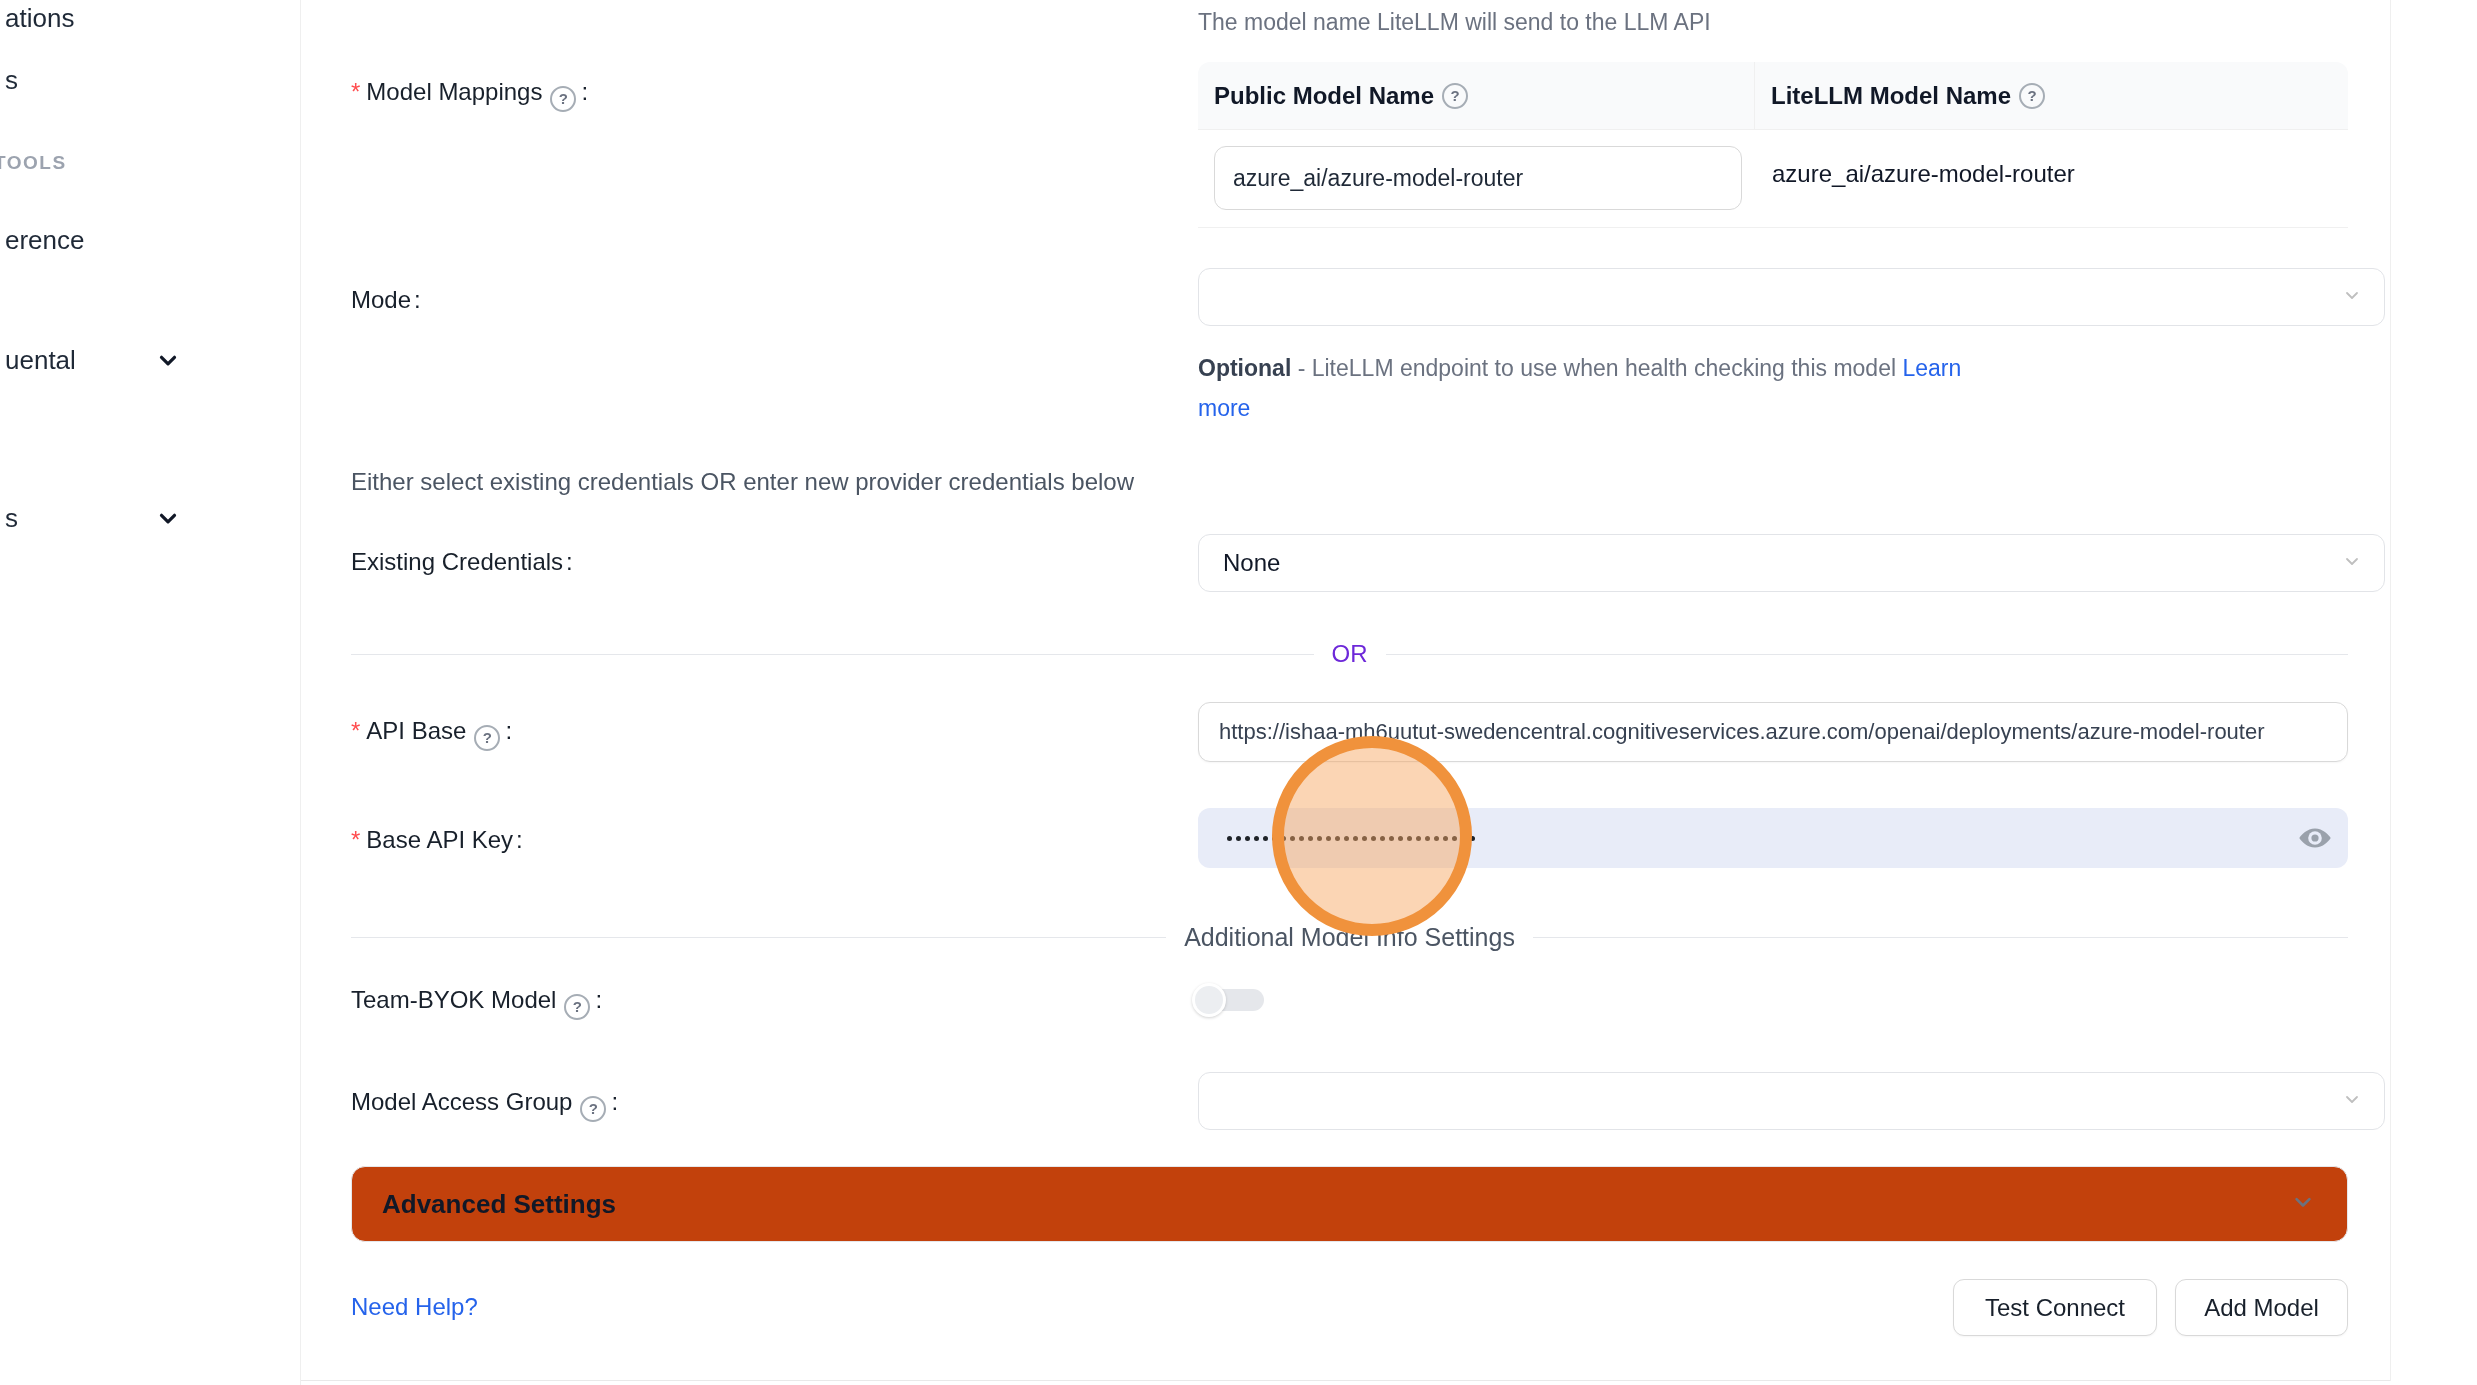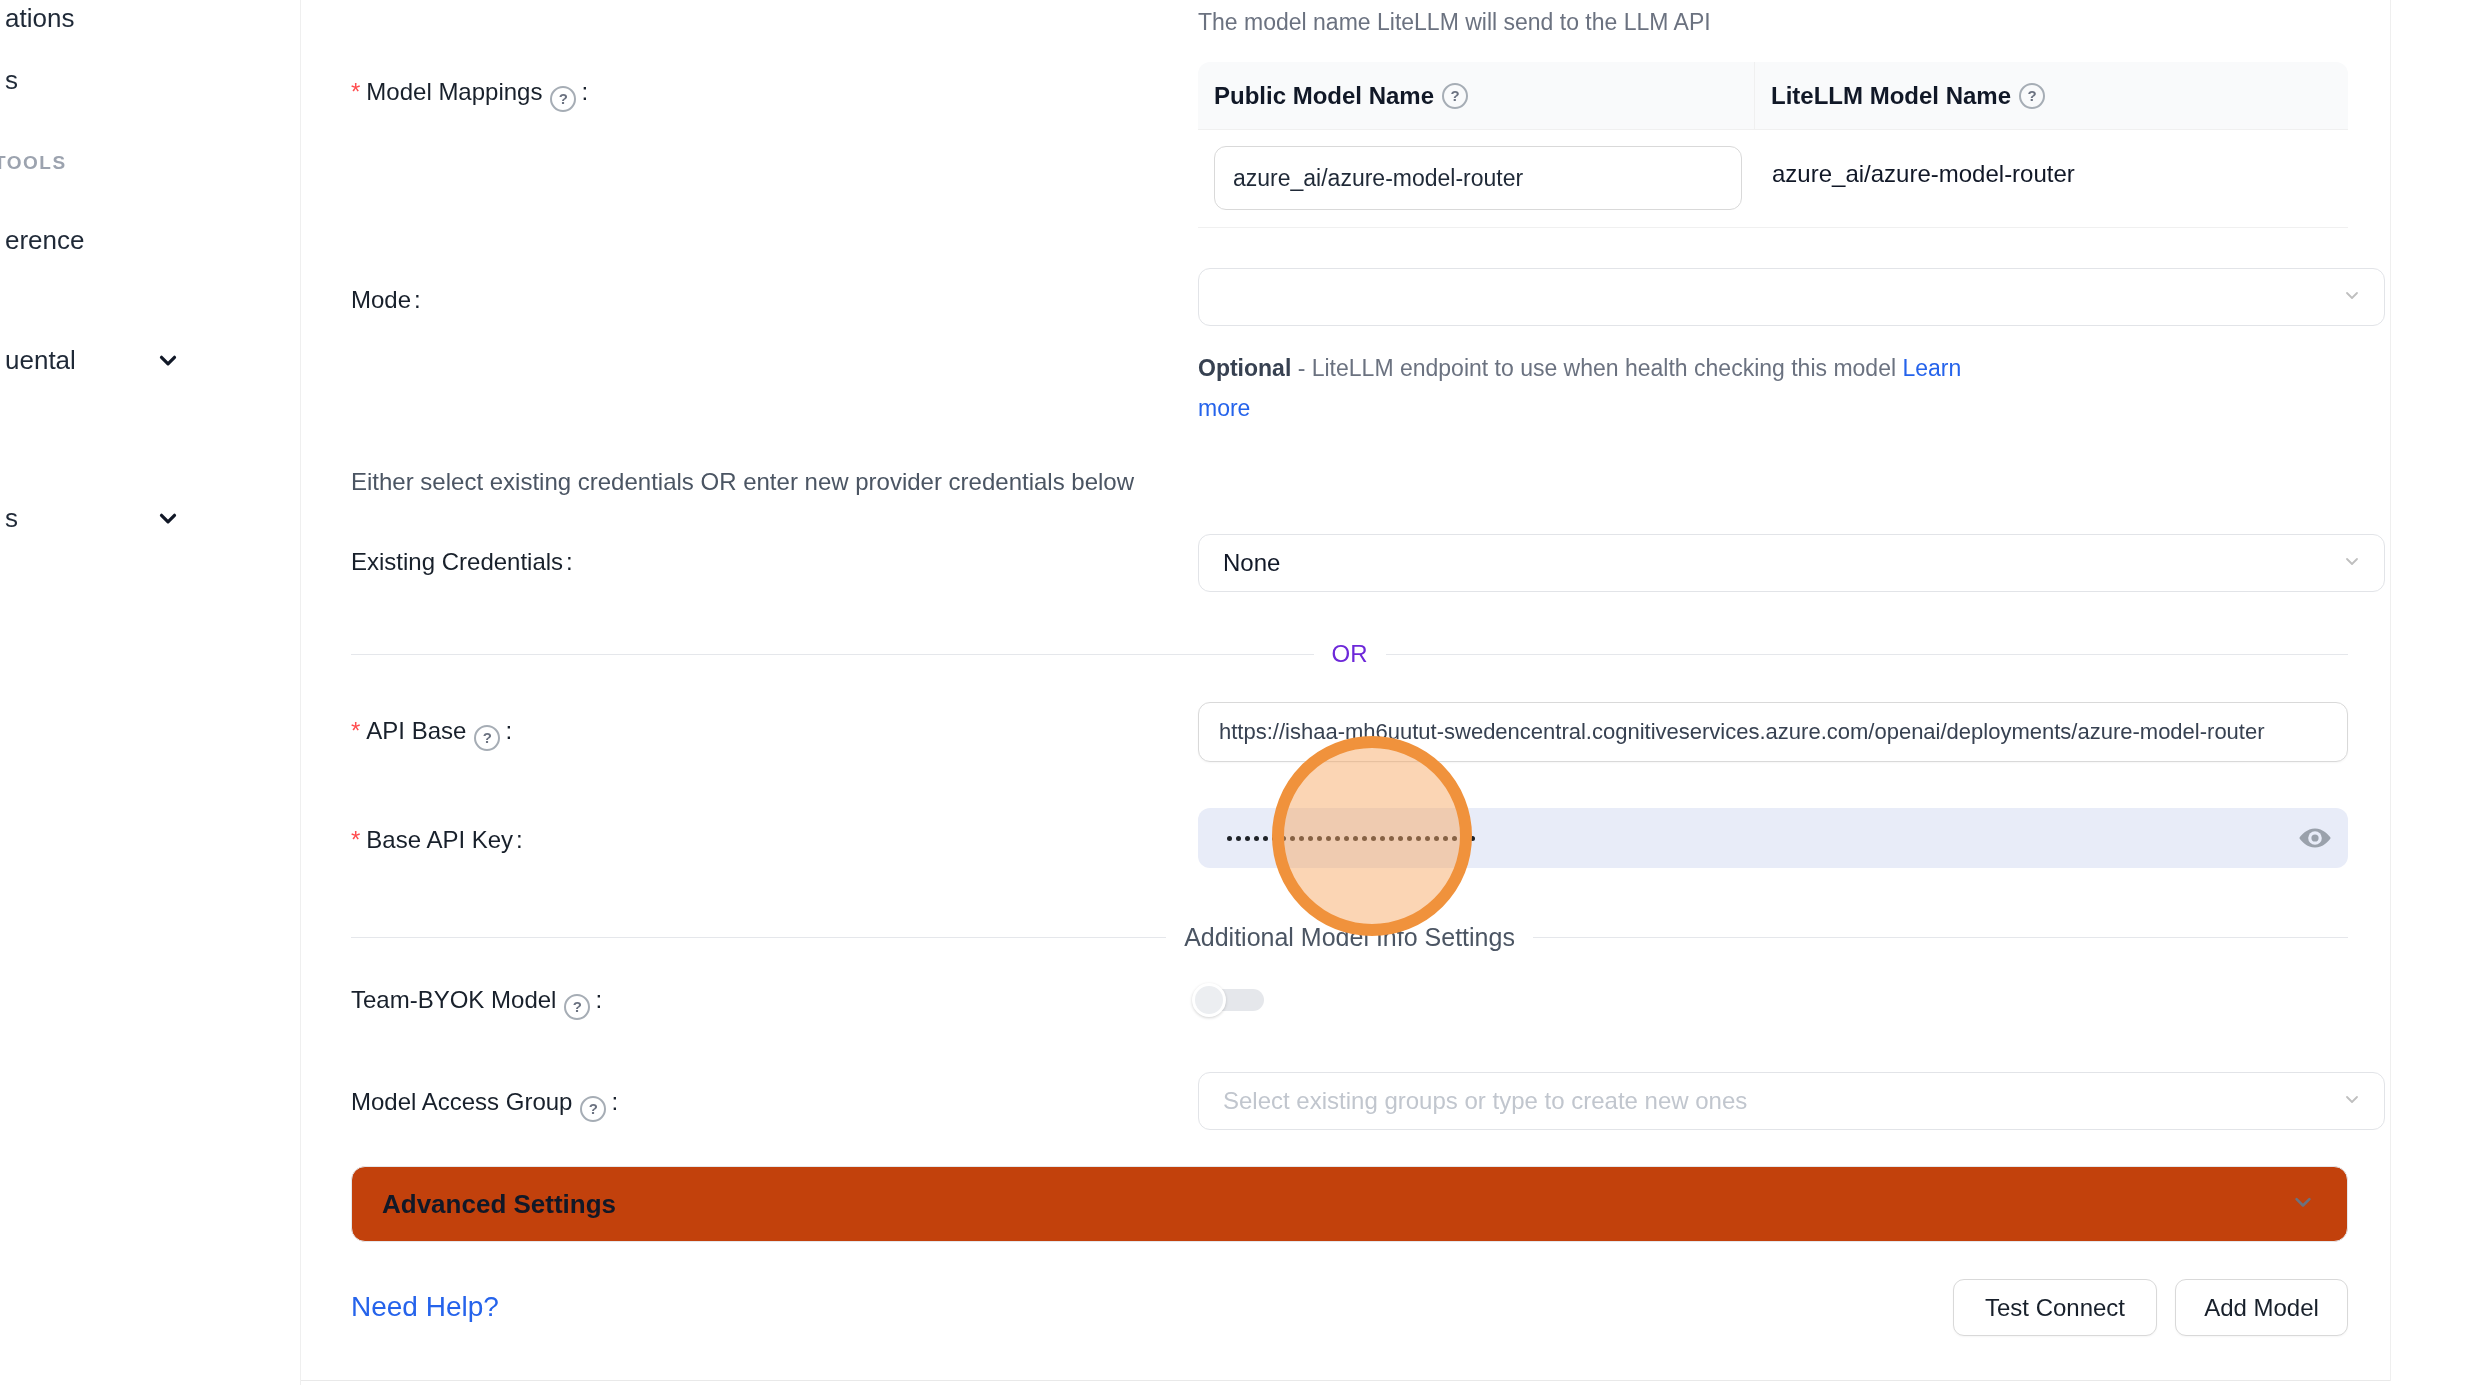--- a/index.html
+++ b/index.html
@@ -85,21 +85,21 @@
                display:flex; align-items:center; padding:12px 30px; cursor:pointer; background:#c2410c; }
   .adv-title { font-size:26px; font-weight:700; color:#111827; }
   .adv-panel .chev { margin-left:auto; }
 
   
   .btn { position:absolute; top:1279px; height:57px; background:#fff; border:1px solid #d9d9d9; border-radius:11px;
          display:flex; align-items:center; justify-content:center; font-size:24px; color:#18202b;
          box-shadow:0 1px 2px rgba(0,0,0,.04); cursor:pointer; font-family:"Liberation Sans",sans-serif; }
   .btn-test { left:1953px; width:204px; }
   .btn-add  { left:2175px; width:173px; }
-  .need-help{ left:351px; top:1290px; font-size:28px; line-height:34px; }
+  .need-help{ left:351px; top:1290px; font-size:24px; line-height:34px; }
 
   .gray-b { color:#374151; font-weight:700; }
 </style>
 </head>
 <body>
 
 <div class="abs sidebar">
   <div class="side-item" style="top:1px"><span>ations</span></div>
   <div class="side-item" style="top:63px"><span>s</span></div>
   <div class="side-section" style="top:150px"><span>TOOLS</span></div>
@@ -250,21 +250,20 @@
 </div>
 <div class="abs toggle">
   <span class="track"></span>
   <span class="knob"></span>
 </div>
 
 <div class="abs flabel" style="left:351px; top:1086px;">
   <span>Model Access Group</span><span class="qicon">?</span><span class="colon">:</span>
 </div>
 <div class="abs select" style="top:1072px;">
-  <span class="ph">Select existing groups or type to create new ones</span>
   <span class="chev">
     <svg width="24" height="24" viewBox="0 0 24 24" fill="none">
         <path d="M7 10l5 5 5-5" stroke="#bfbfbf" stroke-width="1.8" stroke-linecap="round" stroke-linejoin="round"></path>
       </svg>
   </span>
 </div>
 
 <div class="abs adv-panel">
   <span class="adv-title">Advanced Settings</span>
   <span class="chev">

